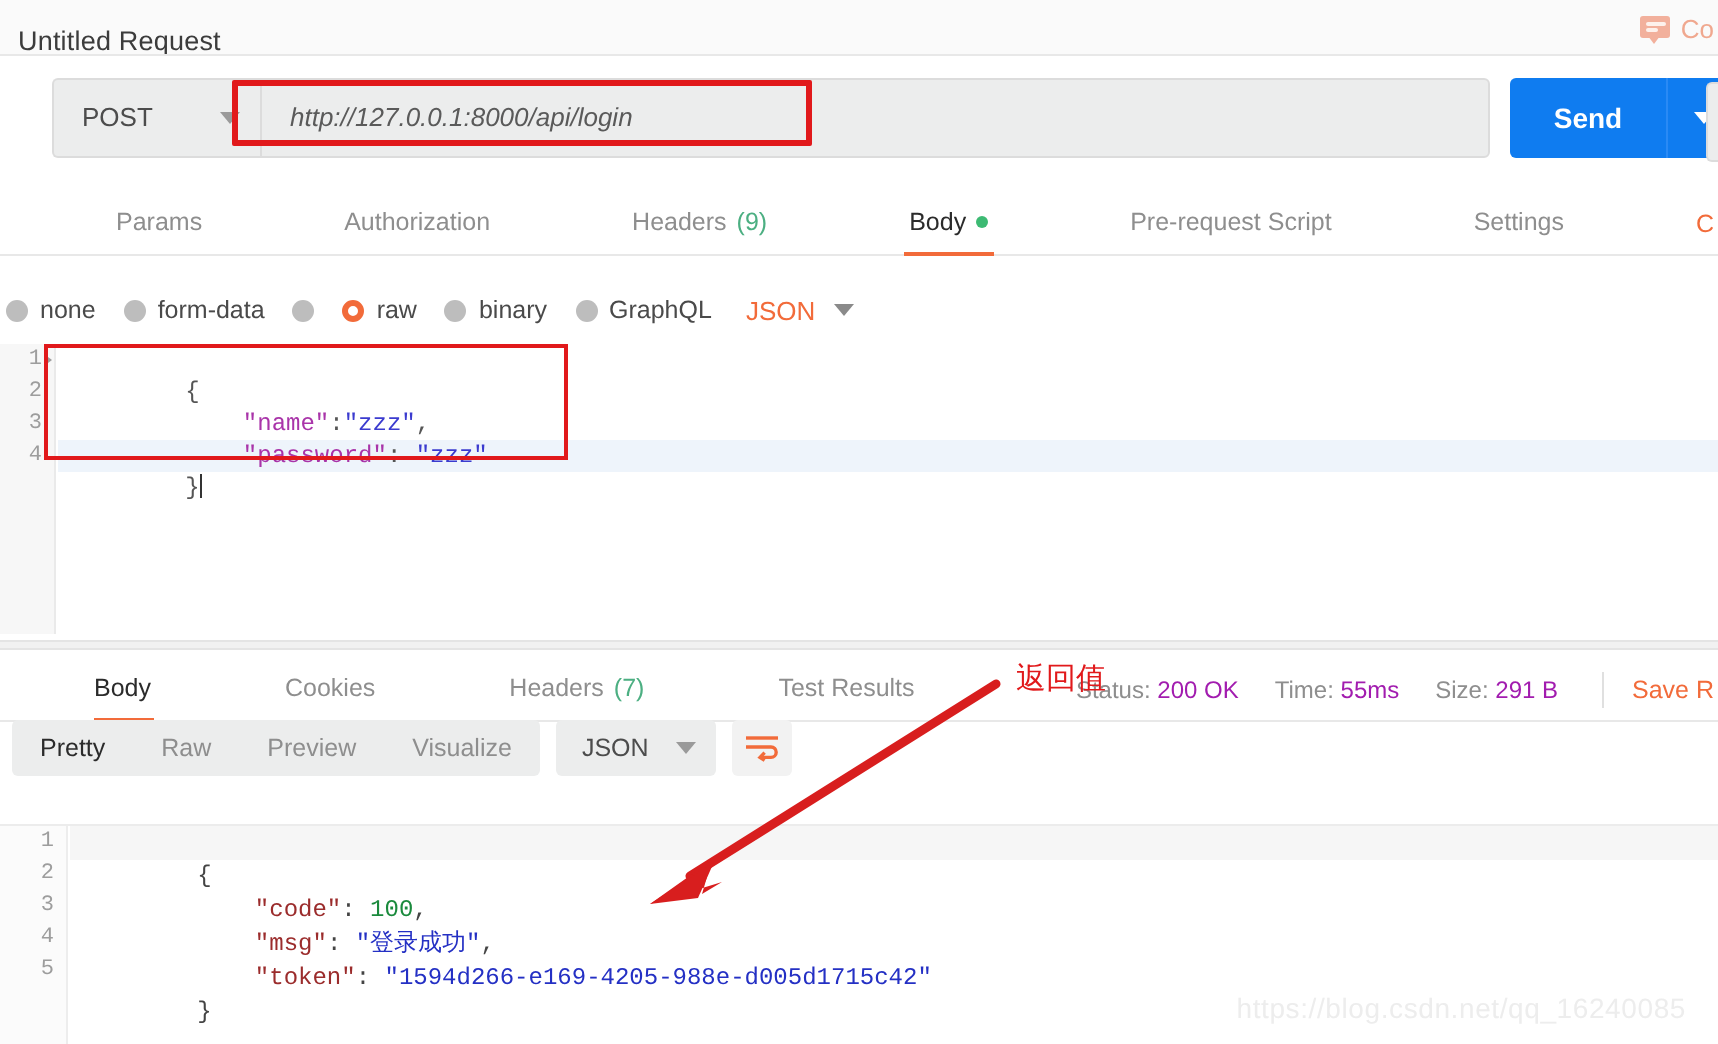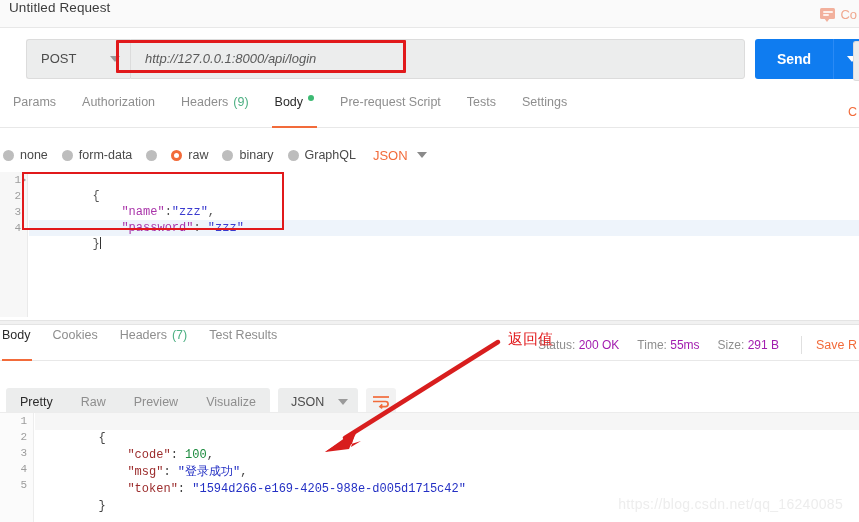--- a/index.html
+++ b/index.html
@@ -10,21 +10,21 @@
     font-family: "Liberation Sans", sans-serif;
     font-size: 13px;
     color: #2f2f2f;
   }
   #app { position: relative; width: 859px; height: 522px; background: #fff; }
 
   
   .titlebar {
     position: absolute; left: 0; top: 0; width: 859px; height: 28px;
     background: #fafafa;
-    display: flex; align-items: flex-start;
+    display: flex; align-items: flex-end;
   }
   .req-title {
     margin-left: 9px; font-size: 13.5px; color: #3c3c3c; letter-spacing: .1px;
   }
   .titlebar-right {
     position: absolute; right: 0; top: 0; height: 28px;
     display: flex; align-items: center; gap: 5px; padding-right: 2px;
   }
   .comment-icon { position: relative; width: 15px; height: 13px; }
   .comment-icon .bub {
@@ -106,23 +106,23 @@
   }
 
   
   .req-tabs {
     position: absolute; left: 0; top: 95px; width: 859px; height: 33px;
     display: flex; align-items: center;
     border-bottom: 1px solid #e8e8e8;
   }
   .tab {
     position: relative; height: 33px;
-    display: flex; gap: 5px;
+    display: flex; align-items: center; gap: 5px;
     padding: 0 13px;
-    font-size: 12.5px; color: #8e8e8e; cursor: pointer; white-space: nowrap;
+    font-size: 12.5px; color: #8e8e8e; cursor: pointer; white-space: nowrap; margin-left: 45px;
   }
   .tab.active { color: #2b2b2b; }
   .tab.active::after {
     content: ""; position: absolute; left: 10px; right: 10px; bottom: 0;
     height: 2px; background: #f26b3a;
   }
   .tab .count { color: #4caf82; }
   .tab .greendot {
     width: 6px; height: 6px; border-radius: 50%; background: #3dba73; display: inline-block;
   }
@@ -227,22 +227,22 @@
   }
   .annot-returnval {
     position: absolute; left: 508px; top: 330px;
     color: #e1191b; font-size: 15px;
     font-family: "DejaVu Sans", sans-serif;
     white-space: nowrap;
   }
 
   
   .resp-toolbar {
-    position: absolute; left: 0; top: 376px; width: 859px; height: 40px;
-    display: flex; align-items: flex-end; padding-left: 6px; gap: 8px;
+    position: absolute; left: 0; top: 360px; width: 859px; height: 40px;
+    display: flex; align-items: flex-start; padding-left: 6px; gap: 8px;
   }
   .seg {
     display: flex; align-items: center;
     background: #eceded; border-radius: 3px; height: 28px;
   }
   .seg .t {
     padding: 0 14px; height: 28px; line-height: 28px;
     font-size: 12.5px; color: #8e8e8e; cursor: pointer; white-space: nowrap;
   }
   .seg .t.active { color: #2b2b2b; }
@@ -332,23 +332,20 @@
     <div class="tab">
       <span>Headers</span>
       <span class="count">(9)</span>
     </div>
     <div class="tab active">
       <span>Body</span>
       <span class="greendot"></span>
     </div>
     <div class="tab">
       <span>Pre-request Script</span>
-    </div>
-    <div class="tab">
-      <span>Tests</span>
     </div>
     <div class="tab">
       <span>Settings</span>
     </div>
     <div class="cookies-link">C</div>
   </div>
 
   <div class="bodytype-row">
     <label class="radio-opt">
       <span class="radio-dot"></span>

